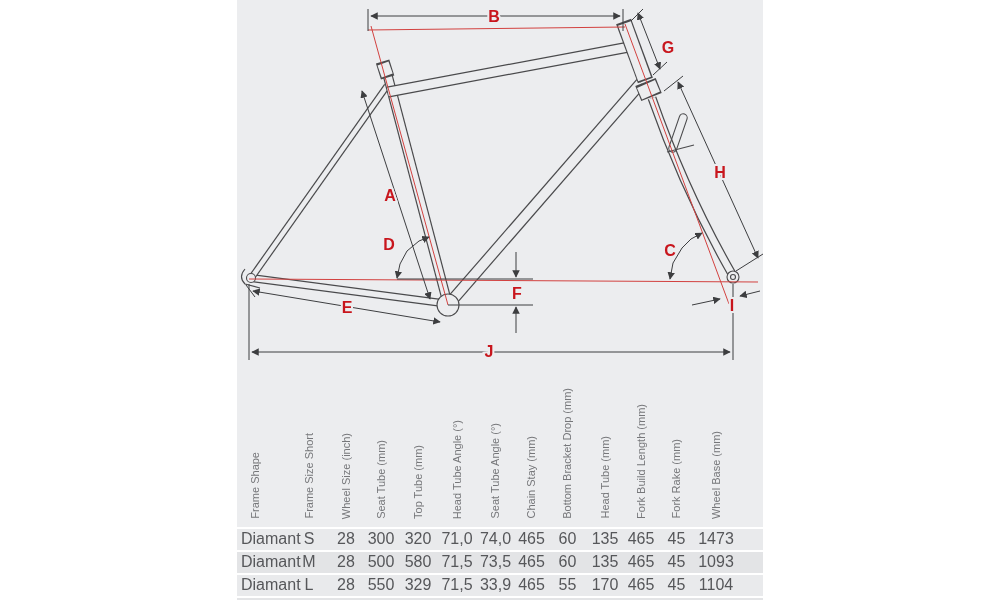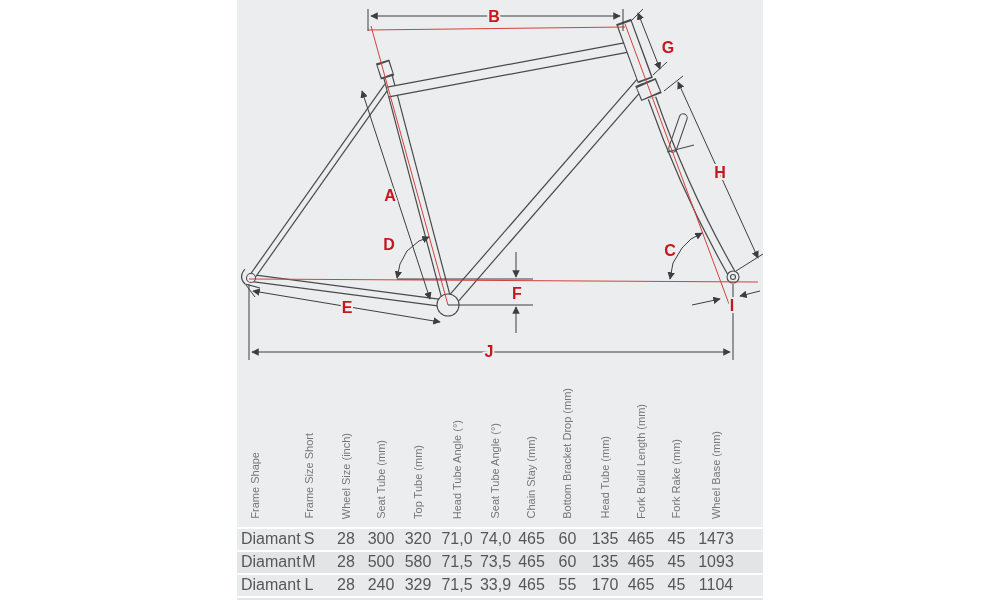--- a/index.html
+++ b/index.html
@@ -194,21 +194,21 @@
         <td>135</td>
         <td>465</td>
         <td>45</td>
         <td>1093</td>
         <td></td>
       </tr>
       <tr>
         <td class="colA">Diamant</td>
         <td>L</td>
         <td>28</td>
-        <td>240</td>
+        <td>550</td>
         <td>329</td>
         <td>71,5</td>
         <td>33,9</td>
         <td>465</td>
         <td>55</td>
         <td>170</td>
         <td>465</td>
         <td>45</td>
         <td>1104</td>
         <td></td>

